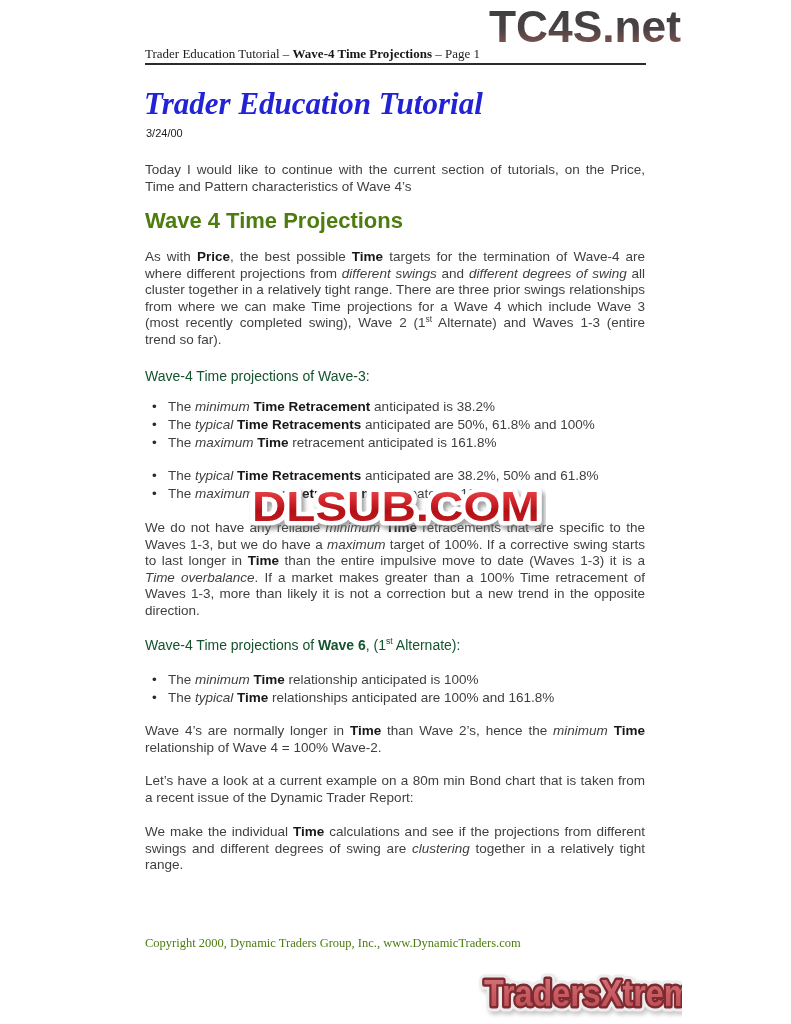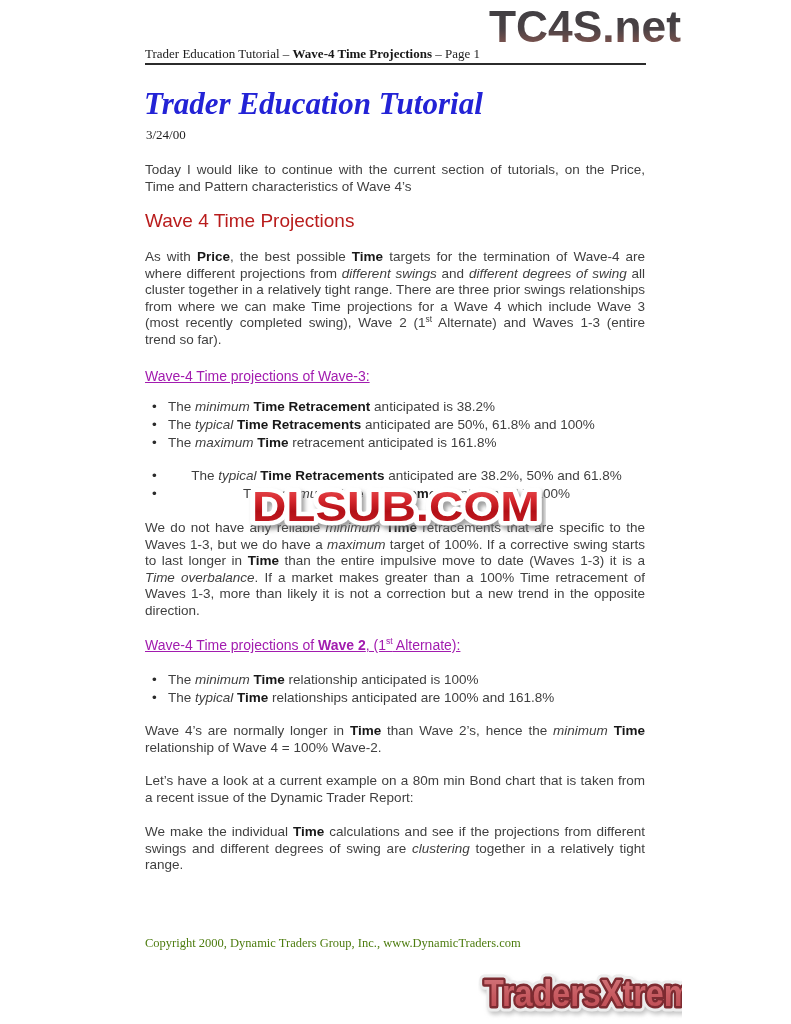--- a/index.html
+++ b/index.html
@@ -19,45 +19,45 @@
     border-top:2px solid #2b2b2b;
   }
   
   .doc-title {
     position:absolute; left:144px; top:86px;
     font-family:"Liberation Serif", serif; font-weight:bold; font-style:italic;
     font-size:31px; color:#2323d6; letter-spacing:0px; margin:0;
   }
   .doc-date {
     position:absolute; left:146px; top:127px;
-    font-family:Liberation Serif, serif; font-size:13px; color:#1d1d1d;
+    font-family:Liberation Sans, sans-serif; font-size:11px; color:#1d1d1d;
   }
   
   .content {
     position:absolute; left:145px; top:162px; width:500px;
     color:#3f3f3f; font-size:13.5px; line-height:16.5px;
   }
   .para { margin:0; text-align:justify; }
   .section-heading {
-    margin:16px 0 0 0; font-size:19px; line-height:19px; font-weight:normal;
-    color:#b91c1c;
+    margin:16px 0 0 0; font-size:22px; line-height:19px; font-weight:bold;
+    color:#4d7c0f;
   }
-  .subhead { margin:0; color:#a21caf; font-size:14px; line-height:17px;text-decoration:underline; }
+  .subhead { margin:0; color:#14532d; font-size:14px; line-height:17px; }
   .subhead .b { color:inherit; }
   .mt-p2 { margin-top:19px; }
   .mt-sub1 { margin-top:20px; }
   .mt-sub2 { margin-top:17px; }
   .mt-p3 { margin-top:17px; }
   .mt-sub3 { margin-top:18px; }
   .mt-p4 { margin-top:16px; }
   .mt-p5 { margin-top:17px; }
   .mt-p6 { margin-top:18px; }
   ul.bullets { margin:0; padding:0; list-style:none; }
   ul.b1 { margin-top:13px; }
-  ul.b2 { margin-top:15px;text-align:center; }
+  ul.b2 { margin-top:15px; }
   ul.b3 { margin-top:17px; }
   ul.bullets li { position:relative; padding-left:23px; line-height:18px; }
   ul.bullets li::before { content:"\2022"; position:absolute; left:7px; top:0; color:#2b2b2b; }
   .b { font-weight:bold; color:#181818; }
   .i { font-style:italic; }
   .sup { vertical-align:super; font-size:0.62em; line-height:0; }
   
   .copyright {
     position:absolute; top:936px; left:145px; width:500px; text-align:left;
     font-family:"Liberation Serif", serif; font-size:12.5px; color:#4d7c0f;
@@ -110,21 +110,21 @@
     </ul>
 
 
     <ul class="bullets b2">
       <li><span>The </span><span class="i">typical</span><span> </span><span class="b">Time Retracements</span><span> anticipated are 38.2%, 50% and 61.8%</span></li>
       <li><span>The </span><span class="i">maximum</span><span> </span><span class="b">Time Retracement</span><span> anticipated is 100%</span></li>
     </ul>
 
     <p class="para mt-p3"><span>We do not have any reliable </span><span class="i">minimum</span><span> </span><span class="b">Time</span><span> retracements that are specific to the Waves 1-3, but we do have a </span><span class="i">maximum</span><span> target of 100%. If a corrective swing starts to last longer in </span><span class="b">Time</span><span> than the entire impulsive move to date (Waves 1-3) it is a </span><span class="i">Time overbalance</span><span>. If a market makes greater than a 100% Time retracement of Waves 1-3, more than likely it is not a correction but a new trend in the opposite direction.</span></p>
 
-    <p class="subhead mt-sub3"><span>Wave-4 Time projections of </span><span class="b">Wave 2</span><span>, (1</span><span class="sup">st</span><span> Alternate):</span></p>
+    <p class="subhead mt-sub3"><span>Wave-4 Time projections of </span><span class="b">Wave 6</span><span>, (1</span><span class="sup">st</span><span> Alternate):</span></p>
 
     <ul class="bullets b3">
       <li><span>The </span><span class="i">minimum</span><span> </span><span class="b">Time</span><span> relationship anticipated is 100%</span></li>
       <li><span>The </span><span class="i">typical</span><span> </span><span class="b">Time</span><span> relationships anticipated are 100% and 161.8%</span></li>
     </ul>
 
     <p class="para mt-p4"><span>Wave 4’s are normally longer in </span><span class="b">Time</span><span> than Wave 2’s, hence the </span><span class="i">minimum</span><span> </span><span class="b">Time</span><span> relationship of Wave 4 = 100% Wave-2.</span></p>
 
     <p class="para mt-p5"><span>Let’s have a look at a current example on a 80m min Bond chart that is taken from a recent issue of the Dynamic Trader Report:</span></p>
 

